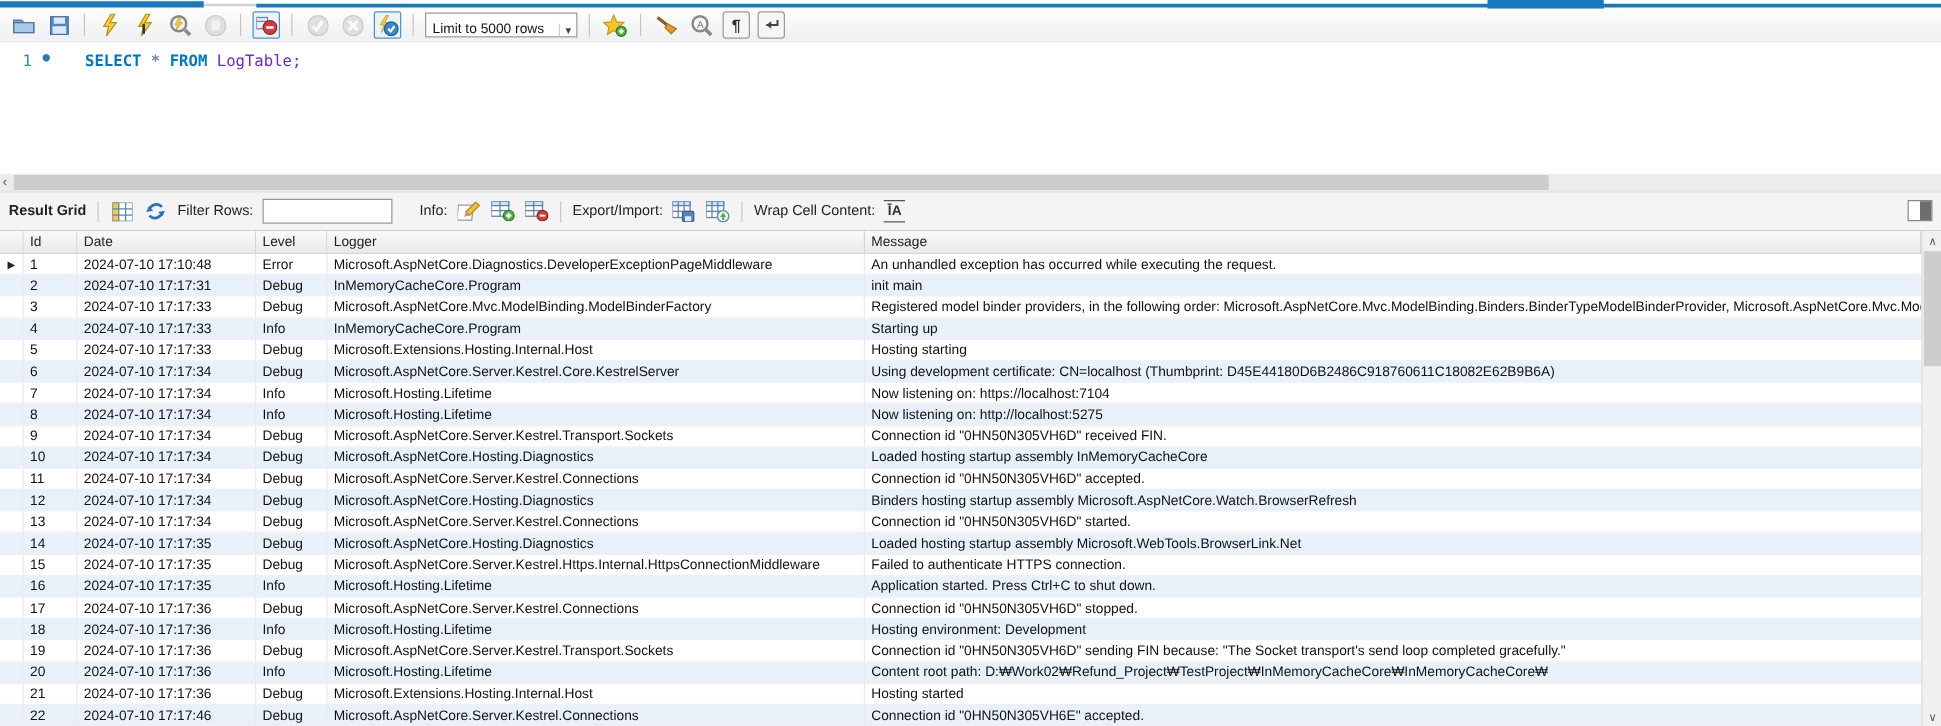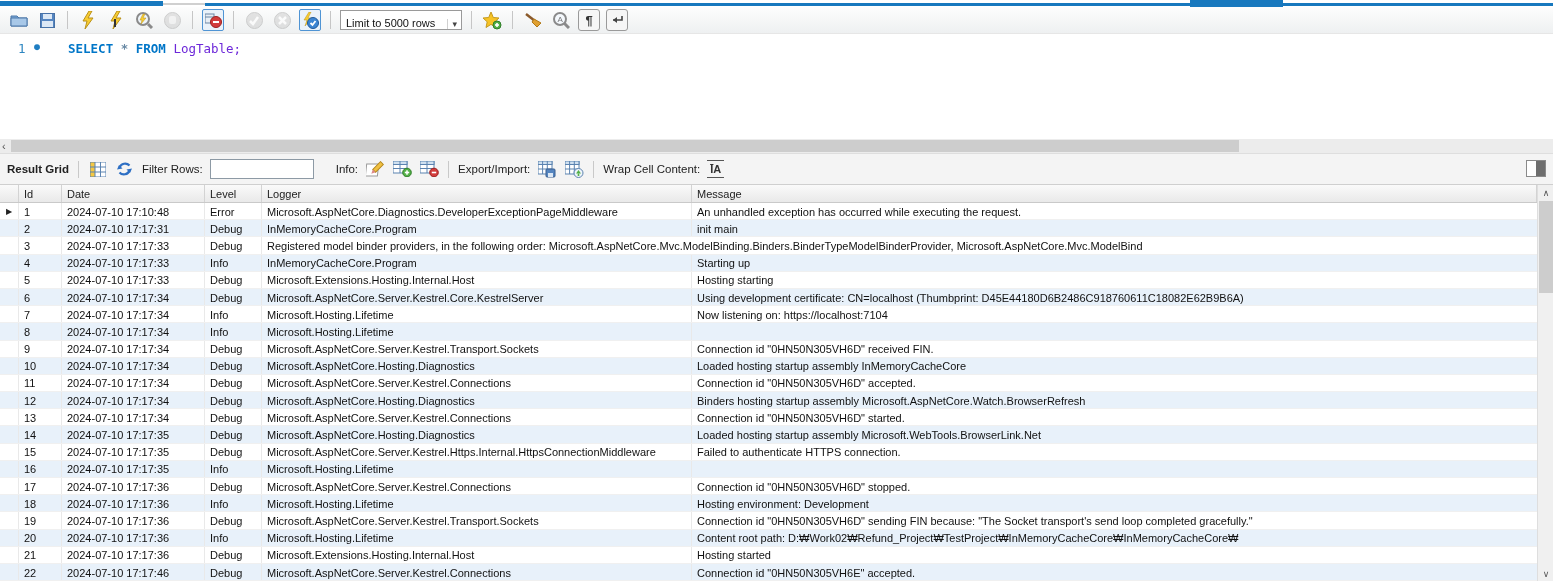--- a/index.html
+++ b/index.html
@@ -370,20 +370,21 @@
     <div class="gcell col-date">2024-07-10 17:17:31</div>
     <div class="gcell col-level">Debug</div>
     <div class="gcell col-logger">InMemoryCacheCore.Program</div>
     <div class="gcell col-message">init main</div>
   </div>
       <div class="grow">
     <div class="gcell col-marker"></div>
     <div class="gcell col-id">3</div>
     <div class="gcell col-date">2024-07-10 17:17:33</div>
     <div class="gcell col-level">Debug</div>
+    <div class="gcell col-logger">Microsoft.AspNetCore.Mvc.ModelBinding.ModelBinderFactory</div>
     <div class="gcell col-message">Registered model binder providers, in the following order: Microsoft.AspNetCore.Mvc.ModelBinding.Binders.BinderTypeModelBinderProvider, Microsoft.AspNetCore.Mvc.ModelBind</div>
   </div>
       <div class="grow alt">
     <div class="gcell col-marker"></div>
     <div class="gcell col-id">4</div>
     <div class="gcell col-date">2024-07-10 17:17:33</div>
     <div class="gcell col-level">Info</div>
     <div class="gcell col-logger">InMemoryCacheCore.Program</div>
     <div class="gcell col-message">Starting up</div>
   </div>
@@ -410,20 +411,21 @@
     <div class="gcell col-level">Info</div>
     <div class="gcell col-logger">Microsoft.Hosting.Lifetime</div>
     <div class="gcell col-message">Now listening on: https://localhost:7104</div>
   </div>
       <div class="grow alt">
     <div class="gcell col-marker"></div>
     <div class="gcell col-id">8</div>
     <div class="gcell col-date">2024-07-10 17:17:34</div>
     <div class="gcell col-level">Info</div>
     <div class="gcell col-logger">Microsoft.Hosting.Lifetime</div>
+    <div class="gcell col-message">Now listening on: http://localhost:5275</div>
   </div>
       <div class="grow">
     <div class="gcell col-marker"></div>
     <div class="gcell col-id">9</div>
     <div class="gcell col-date">2024-07-10 17:17:34</div>
     <div class="gcell col-level">Debug</div>
     <div class="gcell col-logger">Microsoft.AspNetCore.Server.Kestrel.Transport.Sockets</div>
     <div class="gcell col-message">Connection id "0HN50N305VH6D" received FIN.</div>
   </div>
       <div class="grow alt">
@@ -473,20 +475,21 @@
     <div class="gcell col-level">Debug</div>
     <div class="gcell col-logger">Microsoft.AspNetCore.Server.Kestrel.Https.Internal.HttpsConnectionMiddleware</div>
     <div class="gcell col-message">Failed to authenticate HTTPS connection.</div>
   </div>
       <div class="grow alt">
     <div class="gcell col-marker"></div>
     <div class="gcell col-id">16</div>
     <div class="gcell col-date">2024-07-10 17:17:35</div>
     <div class="gcell col-level">Info</div>
     <div class="gcell col-logger">Microsoft.Hosting.Lifetime</div>
+    <div class="gcell col-message">Application started. Press Ctrl+C to shut down.</div>
   </div>
       <div class="grow">
     <div class="gcell col-marker"></div>
     <div class="gcell col-id">17</div>
     <div class="gcell col-date">2024-07-10 17:17:36</div>
     <div class="gcell col-level">Debug</div>
     <div class="gcell col-logger">Microsoft.AspNetCore.Server.Kestrel.Connections</div>
     <div class="gcell col-message">Connection id "0HN50N305VH6D" stopped.</div>
   </div>
       <div class="grow alt">

